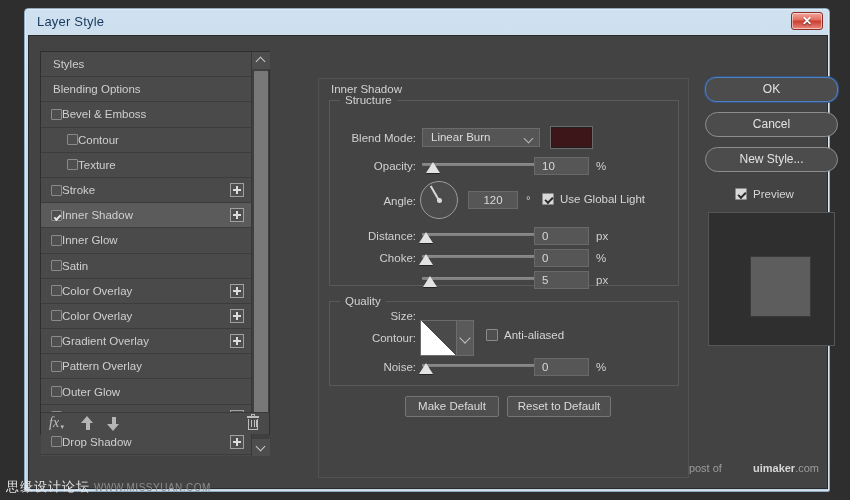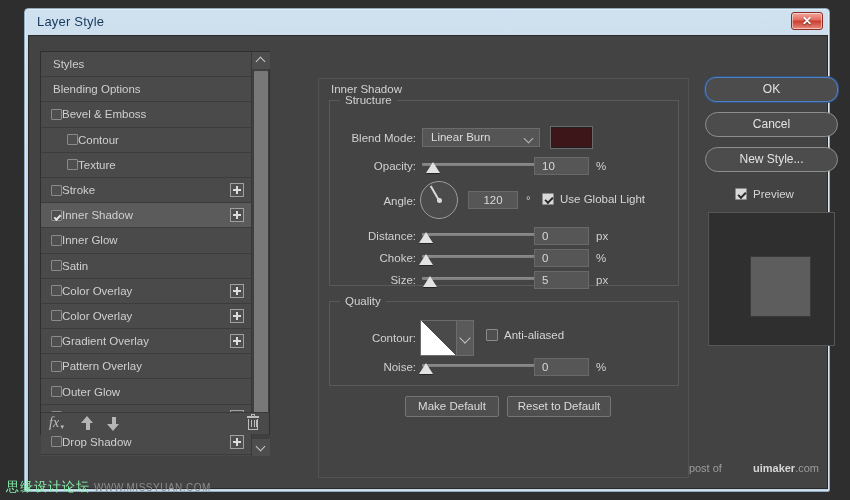--- a/index.html
+++ b/index.html
@@ -248,21 +248,21 @@
   }
   .preview-inner{
     position:absolute;left:42px;top:44px;width:59px;height:59px;
     background:#5d5d5d;box-shadow:0 0 0 1px #3a3a3a;
   }
 
   
   .wm-left{
     position:absolute;left:6px;bottom:4px;color:#9a9a9a;font-size:11px;white-space:nowrap;
   }
-  .wm-left .cn{font-size:13px;color:#86efac;letter-spacing:1px;margin-top:48px;}
+  .wm-left .cn{font-size:13px;color:#e5e5e5;letter-spacing:1px;margin-top:48px;}
   .wm-left .url{font-size:10px;color:#8d8d8d;letter-spacing:.5px;margin-left:4px;}
   .wm-right{
     position:absolute;right:8px;bottom:14px;color:#9d9d9d;font-size:11px;
   }
   .wm-right b{color:#d5d5d5;margin-left:28px;}
 </style>
 </head>
 <body>
 
 <div id="root">
@@ -439,21 +439,21 @@
             <div class="rlabel" style="left:0;">Choke:</div>
             <div class="slider" style="left:92px;top:4px;width:149px;">
               <div class="track"></div>
               <div class="knob" style="left:-3px;"></div>
             </div>
             <div class="field" style="left:204px;top:2px;width:55px;">0</div>
             <div class="unit" style="left:266px;top:2px;">%</div>
           </div>
 
           <div class="row" style="top:168px;">
-            <div class="rlabel" style="left:0;">Size:</div>
+            <div class="rlabel" style="left:0;margin-top:36px;">Size:</div>
             <div class="slider" style="left:92px;top:4px;width:149px;">
               <div class="track"></div>
               <div class="knob" style="left:1px;"></div>
             </div>
             <div class="field" style="left:204px;top:2px;width:55px;">5</div>
             <div class="unit" style="left:266px;top:2px;">px</div>
           </div>
         </div>
 
         <div class="group quality">

